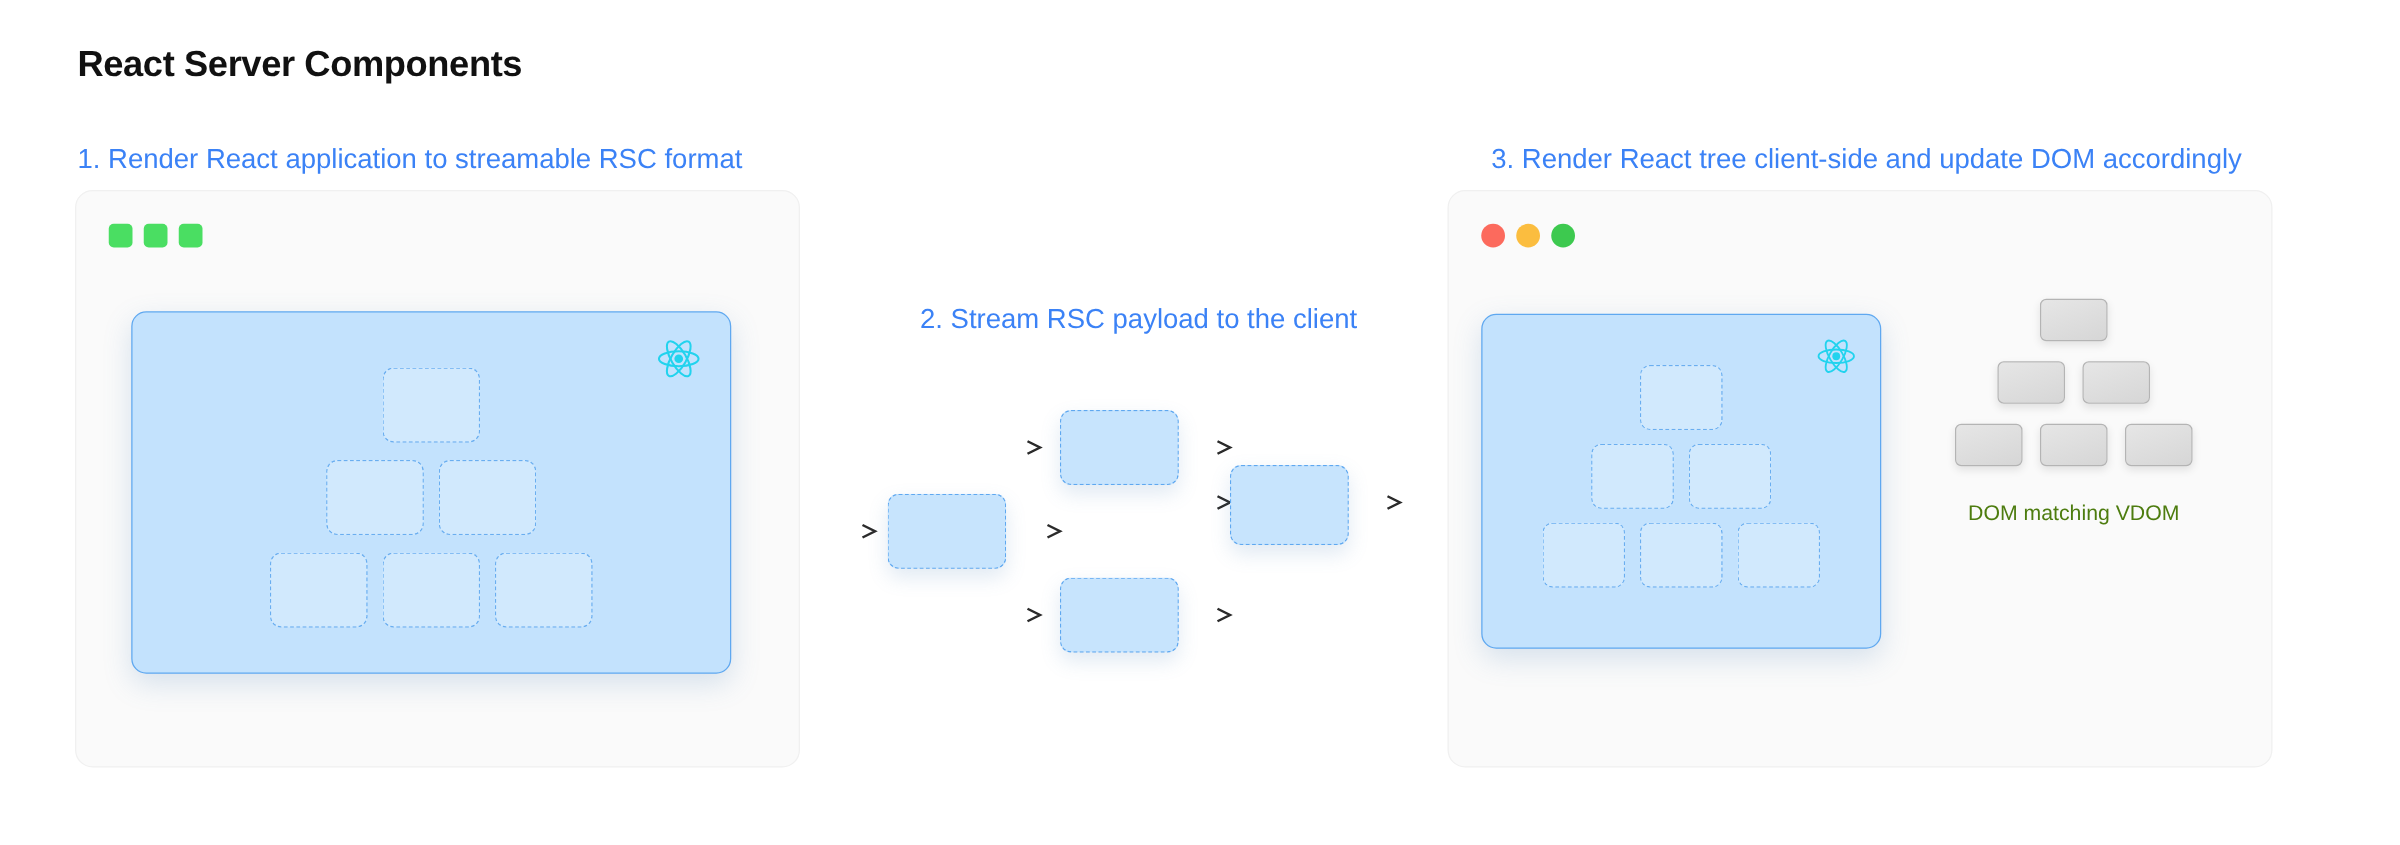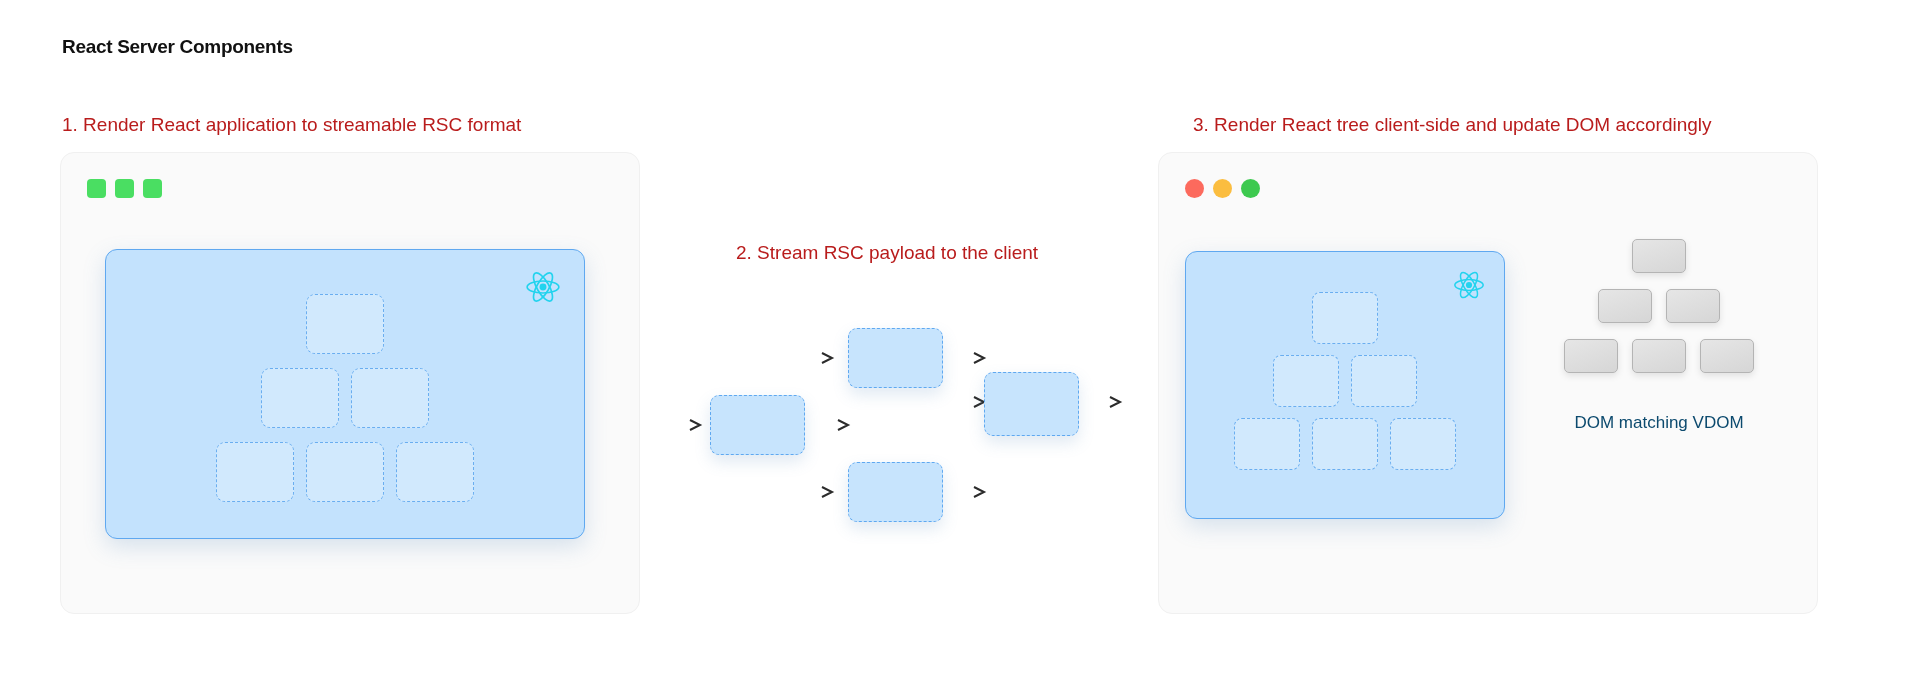--- a/index.html
+++ b/index.html
@@ -12,33 +12,33 @@
     color: #111111;
     overflow: hidden;
     position: relative;
   }
 
   
   .page-title {
     position: absolute;
     left: 62px;
     top: 36px;
-    font-size: 19px;
+    font-size: 29px;
     font-weight: 600;
     letter-spacing: -0.3px;
     color: #111111;
     white-space: nowrap;
   }
 
   
   .step-heading {
     position: absolute;
-    font-size: 19px;
+    font-size: 22px;
     font-weight: 400;
-    color: #b91c1c;
+    color: #3b82f6;
     white-space: nowrap;
   }
   #heading-1 { left: 62px;   top: 114px; }
   #heading-2 { left: 736px;  top: 242px; }
   #heading-3 { left: 1170px; top: 114px; margin-left: 23px; }
 
   
   .panel {
     position: absolute;
     background: #fafafa;
@@ -168,23 +168,23 @@
   }
   .dom-node {
     width: 54px;
     height: 34px;
     background: linear-gradient(160deg, #e6e6e6 0%, #d6d6d6 100%);
     border: 1.4px solid #b4b4b4;
     border-radius: 5px;
     box-shadow: 0 3px 7px rgba(0, 0, 0, 0.10);
   }
   #dom-caption {
-    margin-top: 24px;
+    margin-top: 12px;
     font-size: 17px;
-    color: #0c4a6e;
+    color: #4d7c0f;
     white-space: nowrap;
     text-align: center;
   }
 </style>
 </head>
 <body>
 
 <div class="page-title">React Server Components</div>
 
 <div class="step-heading" id="heading-1">1. Render React application to streamable RSC format</div>

